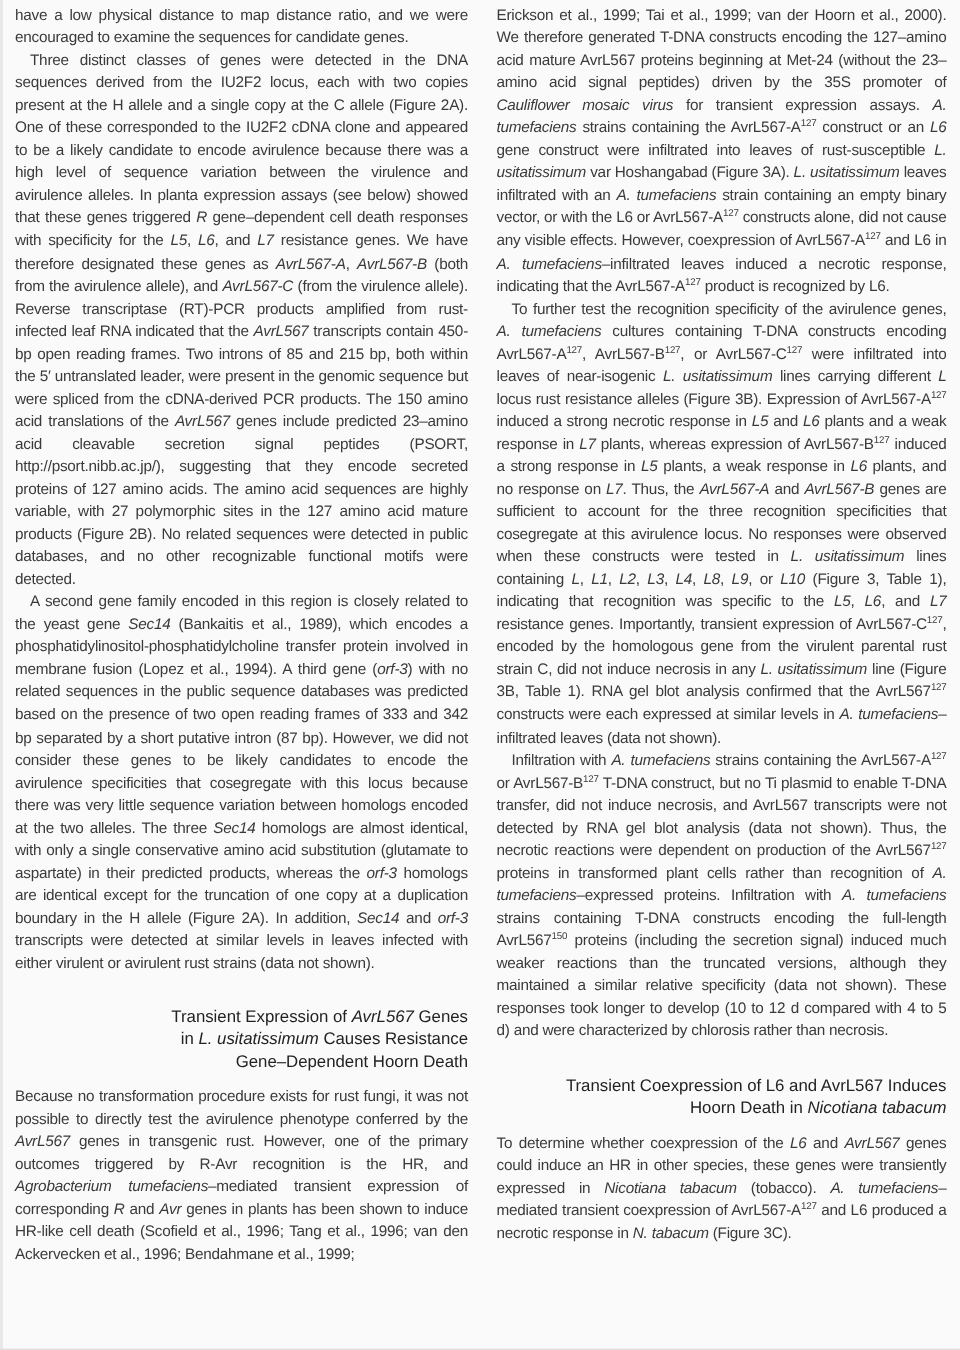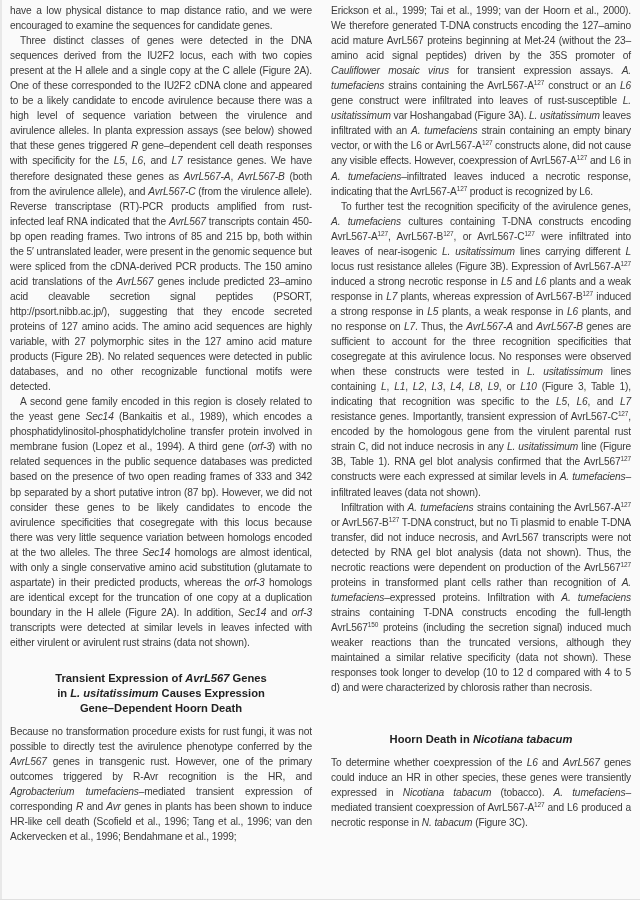--- a/index.html
+++ b/index.html
@@ -19,22 +19,22 @@
     font-size: 10.2px; line-height: 15.05px;
     letter-spacing: -0.15px;
     text-align: justify;
     color: #3a3a3a;
   }
   .col.left { left: 10px; }
   .col.right { left: 331px; width: 300px; }
   .col p { margin: 0; text-indent: 10px; }
   .col p.noindent { text-indent: 0; }
   .col h2 {
-    font-size: 11.2px; line-height: 15px; font-weight: bold;
-    color: #222; margin: 15px; text-align: center; letter-spacing: 0;
+    font-size: 11.2px; line-height: 15px; font-weight: normal;
+    color: #222; margin: 0; text-align: right; letter-spacing: 0;
   }
   .col h2.sec-left { margin-top: 21px; margin-bottom: 8px; }
   .col h2.sec-right { margin-top: 22px; margin-bottom: 8px; }
   .col i { font-style: italic; }
   .col sup { font-size: 6.5px; line-height: 0; vertical-align: 4px; }
   .edge-line {
     position: absolute; left: 0; top: 0; width: 2px; height: 900px; background: #e8e8e8;
   }
   .bottom-line {
     position: absolute; left: 0; right: 0; bottom: 0; height: 1px; background: #e0e0e0;
@@ -45,32 +45,32 @@
 
 <div class="page">
   <div class="edge-line"></div>
 
   <div class="col left">
     <div>
         <p class="noindent"><span>have a low physical distance to map distance ratio, and we were encouraged to examine the sequences for candidate genes.</span></p>
         <p><span>Three distinct classes of genes were detected in the DNA sequences derived from the IU2F2 locus, each with two copies present at the H allele and a single copy at the C allele (Figure 2A). One of these corresponded to the IU2F2 cDNA clone and appeared to be a likely candidate to encode avirulence because there was a high level of sequence variation between the virulence and avirulence alleles. In planta expression assays (see below) showed that these genes triggered </span><i>R</i><span> gene–dependent cell death responses with specificity for the </span><i>L5</i><span>, </span><i>L6</i><span>, and </span><i>L7</i><span> resistance genes. We have therefore designated these genes as </span><i>AvrL567-A</i><span>, </span><i>AvrL567-B</i><span> (both from the avirulence allele), and </span><i>AvrL567-C</i><span> (from the virulence allele). Reverse transcriptase (RT)-PCR products amplified from rust-infected leaf RNA indicated that the </span><i>AvrL567</i><span> transcripts contain 450-bp open reading frames. Two introns of 85 and 215 bp, both within the 5′ untranslated leader, were present in the genomic sequence but were spliced from the cDNA-derived PCR products. The 150 amino acid translations of the </span><i>AvrL567</i><span> genes include predicted 23–amino acid cleavable secretion signal peptides (PSORT, http://psort.nibb.ac.jp/), suggesting that they encode secreted proteins of 127 amino acids. The amino acid sequences are highly variable, with 27 polymorphic sites in the 127 amino acid mature products (Figure 2B). No related sequences were detected in public databases, and no other recognizable functional motifs were detected.</span></p>
         <p><span>A second gene family encoded in this region is closely related to the yeast gene </span><i>Sec14</i><span> (Bankaitis et al., 1989), which encodes a phosphatidylinositol-phosphatidylcholine transfer protein involved in membrane fusion (Lopez et al., 1994). A third gene (</span><i>orf-3</i><span>) with no related sequences in the public sequence databases was predicted based on the presence of two open reading frames of 333 and 342 bp separated by a short putative intron (87 bp). However, we did not consider these genes to be likely candidates to encode the avirulence specificities that cosegregate with this locus because there was very little sequence variation between homologs encoded at the two alleles. The three </span><i>Sec14</i><span> homologs are almost identical, with only a single conservative amino acid substitution (glutamate to aspartate) in their predicted products, whereas the </span><i>orf-3</i><span> homologs are identical except for the truncation of one copy at a duplication boundary in the H allele (Figure 2A). In addition, </span><i>Sec14</i><span> and </span><i>orf-3</i><span> transcripts were detected at similar levels in leaves infected with either virulent or avirulent rust strains (data not shown).</span></p>
       </div>
-    <h2 class="sec-left"><span>Transient Expression of </span><i>AvrL567</i><span> Genes</span><br><span>in </span><i>L. usitatissimum</i><span> Causes Expression</span><br><span>Gene–Dependent Hoorn Death</span></h2>
+    <h2 class="sec-left"><span>Transient Expression of </span><i>AvrL567</i><span> Genes</span><br><span>in </span><i>L. usitatissimum</i><span> Causes Resistance</span><br><span>Gene–Dependent Hoorn Death</span></h2>
     <div>
         <p class="noindent"><span>Because no transformation procedure exists for rust fungi, it was not possible to directly test the avirulence phenotype conferred by the </span><i>AvrL567</i><span> genes in transgenic rust. However, one of the primary outcomes triggered by R-Avr recognition is the HR, and </span><i>Agrobacterium tumefaciens</i><span>–mediated transient expression of corresponding </span><i>R</i><span> and </span><i>Avr</i><span> genes in plants has been shown to induce HR-like cell death (Scofield et al., 1996; Tang et al., 1996; van den Ackervecken et al., 1996; Bendahmane et al., 1999;</span></p>
       </div>
   </div>
 
   <div class="col right">
     <div>
         <p class="noindent"><span>Erickson et al., 1999; Tai et al., 1999; van der Hoorn et al., 2000). We therefore generated T-DNA constructs encoding the 127–amino acid mature AvrL567 proteins beginning at Met-24 (without the 23–amino acid signal peptides) driven by the 35S promoter of </span><i>Cauliflower mosaic virus</i><span> for transient expression assays. </span><i>A. tumefaciens</i><span> strains containing the AvrL567-A</span><sup>127</sup><span> construct or an </span><i>L6</i><span> gene construct were infiltrated into leaves of rust-susceptible </span><i>L. usitatissimum</i><span> var Hoshangabad (Figure 3A). </span><i>L. usitatissimum</i><span> leaves infiltrated with an </span><i>A. tumefaciens</i><span> strain containing an empty binary vector, or with the L6 or AvrL567-A</span><sup>127</sup><span> constructs alone, did not cause any visible effects. However, coexpression of AvrL567-A</span><sup>127</sup><span> and L6 in </span><i>A. tumefaciens</i><span>–infiltrated leaves induced a necrotic response, indicating that the AvrL567-A</span><sup>127</sup><span> product is recognized by L6.</span></p>
         <p><span>To further test the recognition specificity of the avirulence genes, </span><i>A. tumefaciens</i><span> cultures containing T-DNA constructs encoding AvrL567-A</span><sup>127</sup><span>, AvrL567-B</span><sup>127</sup><span>, or AvrL567-C</span><sup>127</sup><span> were infiltrated into leaves of near-isogenic </span><i>L. usitatissimum</i><span> lines carrying different </span><i>L</i><span> locus rust resistance alleles (Figure 3B). Expression of AvrL567-A</span><sup>127</sup><span> induced a strong necrotic response in </span><i>L5</i><span> and </span><i>L6</i><span> plants and a weak response in </span><i>L7</i><span> plants, whereas expression of AvrL567-B</span><sup>127</sup><span> induced a strong response in </span><i>L5</i><span> plants, a weak response in </span><i>L6</i><span> plants, and no response on </span><i>L7</i><span>. Thus, the </span><i>AvrL567-A</i><span> and </span><i>AvrL567-B</i><span> genes are sufficient to account for the three recognition specificities that cosegregate at this avirulence locus. No responses were observed when these constructs were tested in </span><i>L. usitatissimum</i><span> lines containing </span><i>L</i><span>, </span><i>L1</i><span>, </span><i>L2</i><span>, </span><i>L3</i><span>, </span><i>L4</i><span>, </span><i>L8</i><span>, </span><i>L9</i><span>, or </span><i>L10</i><span> (Figure 3, Table 1), indicating that recognition was specific to the </span><i>L5</i><span>, </span><i>L6</i><span>, and </span><i>L7</i><span> resistance genes. Importantly, transient expression of AvrL567-C</span><sup>127</sup><span>, encoded by the homologous gene from the virulent parental rust strain C, did not induce necrosis in any </span><i>L. usitatissimum</i><span> line (Figure 3B, Table 1). RNA gel blot analysis confirmed that the AvrL567</span><sup>127</sup><span> constructs were each expressed at similar levels in </span><i>A. tumefaciens</i><span>–infiltrated leaves (data not shown).</span></p>
         <p><span>Infiltration with </span><i>A. tumefaciens</i><span> strains containing the AvrL567-A</span><sup>127</sup><span> or AvrL567-B</span><sup>127</sup><span> T-DNA construct, but no Ti plasmid to enable T-DNA transfer, did not induce necrosis, and AvrL567 transcripts were not detected by RNA gel blot analysis (data not shown). Thus, the necrotic reactions were dependent on production of the AvrL567</span><sup>127</sup><span> proteins in transformed plant cells rather than recognition of </span><i>A. tumefaciens</i><span>–expressed proteins. Infiltration with </span><i>A. tumefaciens</i><span> strains containing T-DNA constructs encoding the full-length AvrL567</span><sup>150</sup><span> proteins (including the secretion signal) induced much weaker reactions than the truncated versions, although they maintained a similar relative specificity (data not shown). These responses took longer to develop (10 to 12 d compared with 4 to 5 d) and were characterized by chlorosis rather than necrosis.</span></p>
       </div>
-    <h2 class="sec-right"><br><span>Hoorn Death in </span><i>Nicotiana tabacum</i></h2>
+    <h2 class="sec-right"><span>Transient Coexpression of L6 and AvrL567 Induces</span><br><span>Hoorn Death in </span><i>Nicotiana tabacum</i></h2>
     <div>
         <p class="noindent"><span>To determine whether coexpression of the </span><i>L6</i><span> and </span><i>AvrL567</i><span> genes could induce an HR in other species, these genes were transiently expressed in </span><i>Nicotiana tabacum</i><span> (tobacco). </span><i>A. tumefaciens</i><span>–mediated transient coexpression of AvrL567-A</span><sup>127</sup><span> and L6 produced a necrotic response in </span><i>N. tabacum</i><span> (Figure 3C).</span></p>
       </div>
   </div>
 
   <div class="bottom-line"></div>
 </div>
 
 </body></html>

